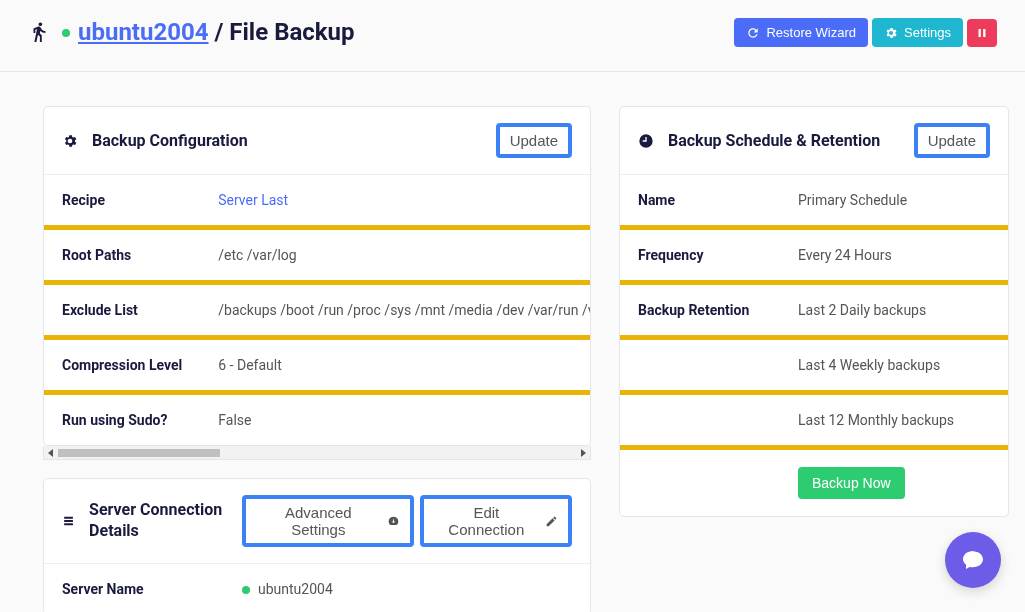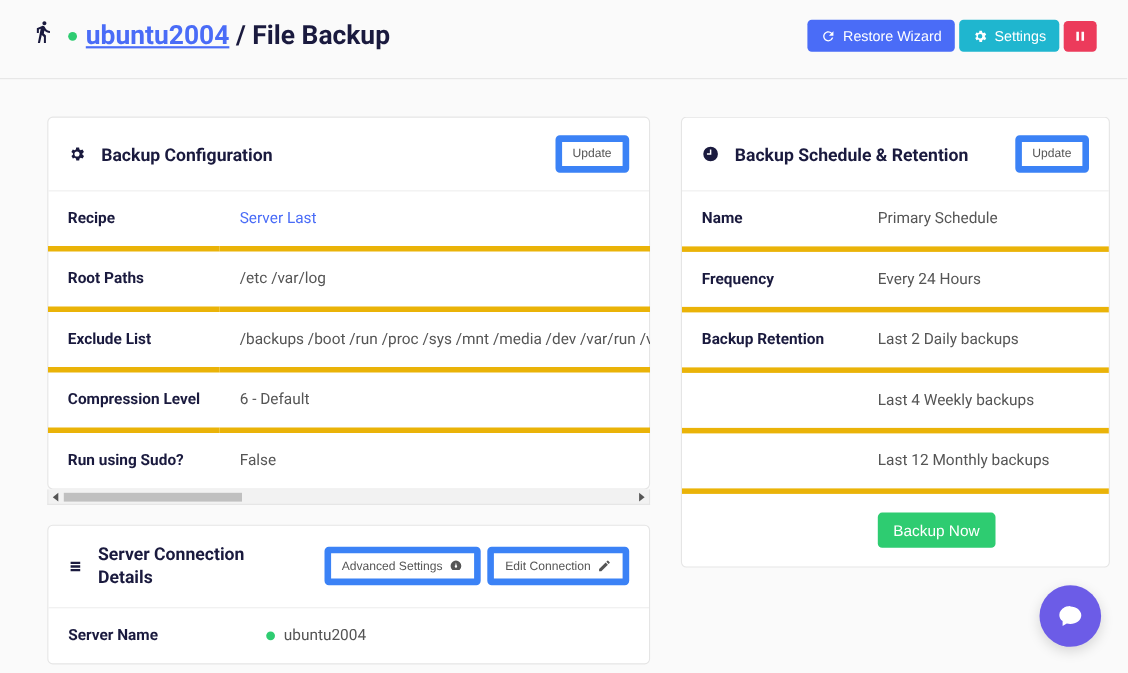--- a/index.html
+++ b/index.html
@@ -16,21 +16,21 @@
     .header {
       display: flex;
       align-items: center;
       justify-content: space-between;
       padding: 16px 28px 24px 28px;
       border-bottom: 1px solid #e5e5e5;
       margin-bottom: 34px;
     }
     .title-area {
       display: flex;
-      align-items: flex-start;
+      align-items: flex-end;
       gap: 12px;
     }
     .running-icon svg { width: 22px; height: 22px; fill: #1a1a3e; }
     .title {
       font-size: 24px;
       font-weight: 700;
       color: #1a1a3e;
     }
     .dot {
       display: inline-block;
@@ -86,24 +86,24 @@
       align-items: center;
       gap: 14px;
       font-size: 16px;
       font-weight: 700;
       color: #1a1a3e;
     }
     .card-title svg { width: 16px; height: 16px; fill: #1a1a3e; }
     .btn-outline {
       background: #fff;
       color: #555;
-      border: 6px solid #3b82f6;
+      border: 4px solid #3b82f6;
       padding: 5px 10px;
       border-radius: 4px;
-      font-size: 11px;
+      font-size: 15px;
       cursor: pointer;
       display: inline-flex;
       align-items: center;
       gap: 6px;
       text-align: center;
     }
     .btn-outline svg { width: 13px; height: 13px; fill: #555; }
     .btn-group { display: flex; gap: 6px; }
     .table-wrap {
       overflow-x: auto;

